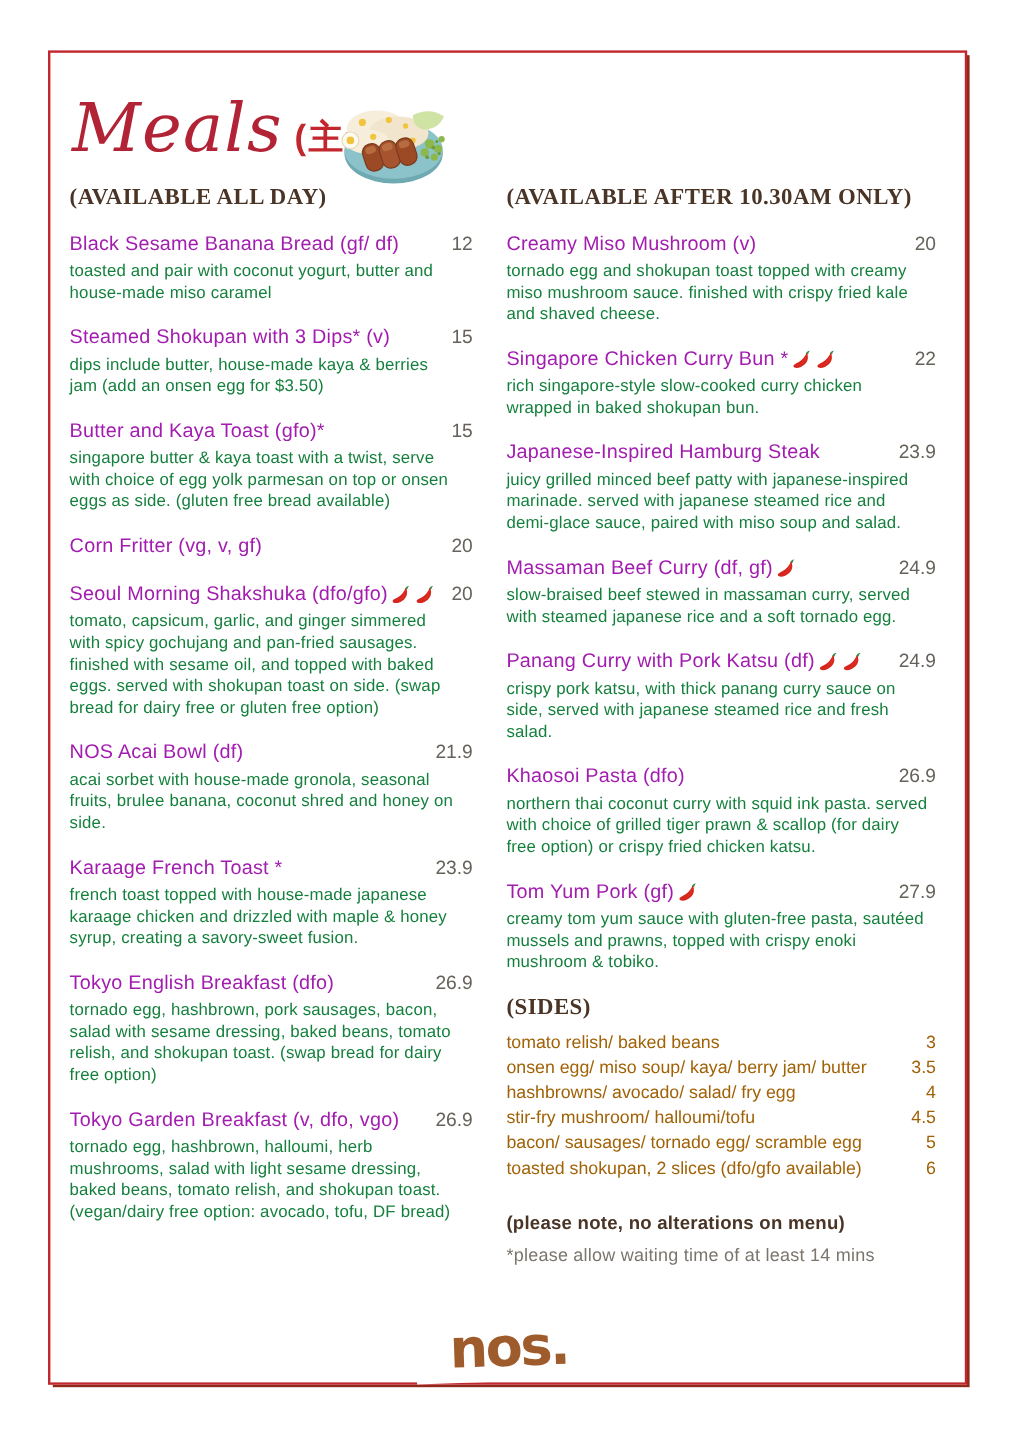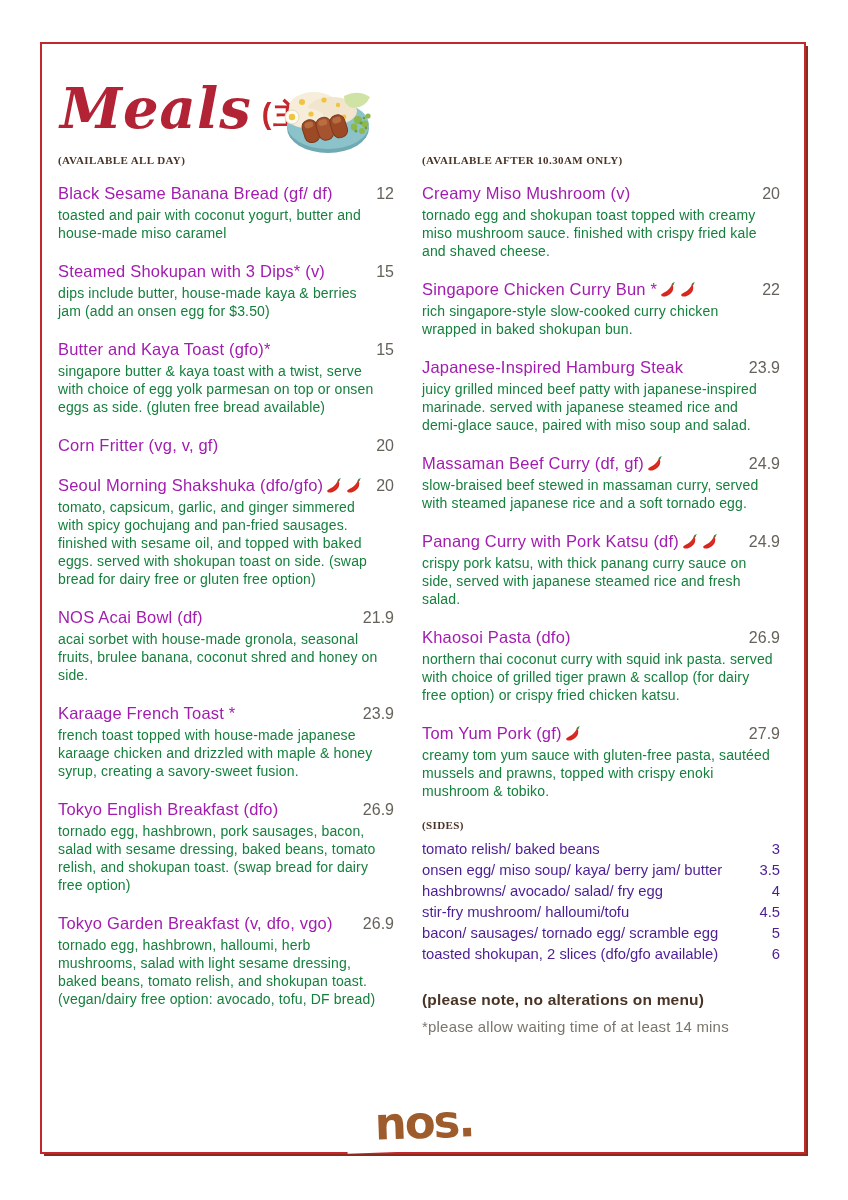--- a/index.html
+++ b/index.html
@@ -10,34 +10,34 @@
   }
   .frame{
     position:absolute;left:40px;top:42px;width:762px;height:1108px;
     border:2px solid #c1272d;
     box-shadow:3px 3px 0 -1px #8d2a1a;
     z-index:0;
   }
   
   .title-wrap{position:absolute;left:60px;top:78px;z-index:1;display:flex;align-items:center;}
   .title-script{
-    font-family:"DejaVu Serif",serif;font-style:italic;font-weight:bold;
+    font-family:"DejaVu Serif",serif;font-style:italic;font-weight:normal;
     font-size:56px;line-height:60px;color:#b22335;letter-spacing:1px;
   }
   .title-cjk{
     font-size:29px;color:#c1272d;font-weight:600;margin-left:10px;margin-top:14px;
     letter-spacing:2px;
   }
   .plate-illo{position:absolute;left:278px;top:74px;z-index:1;}
   
   .col{position:absolute;top:154px;z-index:1;}
   .col-left{left:58px;width:336px;}
   .col-right{left:422px;width:358px;}
   .sec-head{
-    font-family:"Liberation Serif",serif;font-weight:bold;font-size:11px;
+    font-family:"Liberation Serif",serif;font-weight:bold;font-size:19px;
     color:#4a3426;letter-spacing:0.4px;margin:0 0 17px 0;
   }
   .menu-item{margin-bottom:19px;}
   .item-head{display:flex;align-items:center;}
   .item-name{
     font-size:16.5px;color:#a21caf;letter-spacing:0.2px;line-height:21px;
   }
   .item-price{
     margin-left:auto;padding-left:8px;font-size:16px;color:#66625b;
     align-self:flex-start;line-height:21px;
@@ -45,21 +45,21 @@
   .item-desc{
     margin:2px 0 0 0;font-size:14px;color:#15803d;line-height:18px;
     letter-spacing:0.15px;
   }
   .col-left .item-desc{max-width:322px;}
   .col-right .item-desc{max-width:352px;}
   .chili{width:17px;height:17px;margin-left:3px;flex:0 0 auto;}
   
   .sides{margin-top:8px;}
   .sides .sec-head{margin-bottom:8px;}
-  .side-row{display:flex;font-size:14.8px;color:#4c1d95;line-height:21px;}
+  .side-row{display:flex;font-size:14.8px;color:#a16207;line-height:21px;}
   .side-price{margin-left:auto;padding-left:8px;}
   
   .notes{margin-top:26px;}
   .note-bold{margin:0;font-size:15.5px;font-weight:bold;color:#4a3426;letter-spacing:0.2px;}
   .note-plain{margin:9px 0 0 0;font-size:15px;color:#7b766d;letter-spacing:0.2px;}
   
   .logo{
     position:absolute;left:424px;top:1094px;transform:translateX(-50%) rotate(-2deg);
     z-index:2;background:#ffffff;padding:2px 28px;
     font-family:"DejaVu Sans",sans-serif;font-weight:800;font-size:45px;

